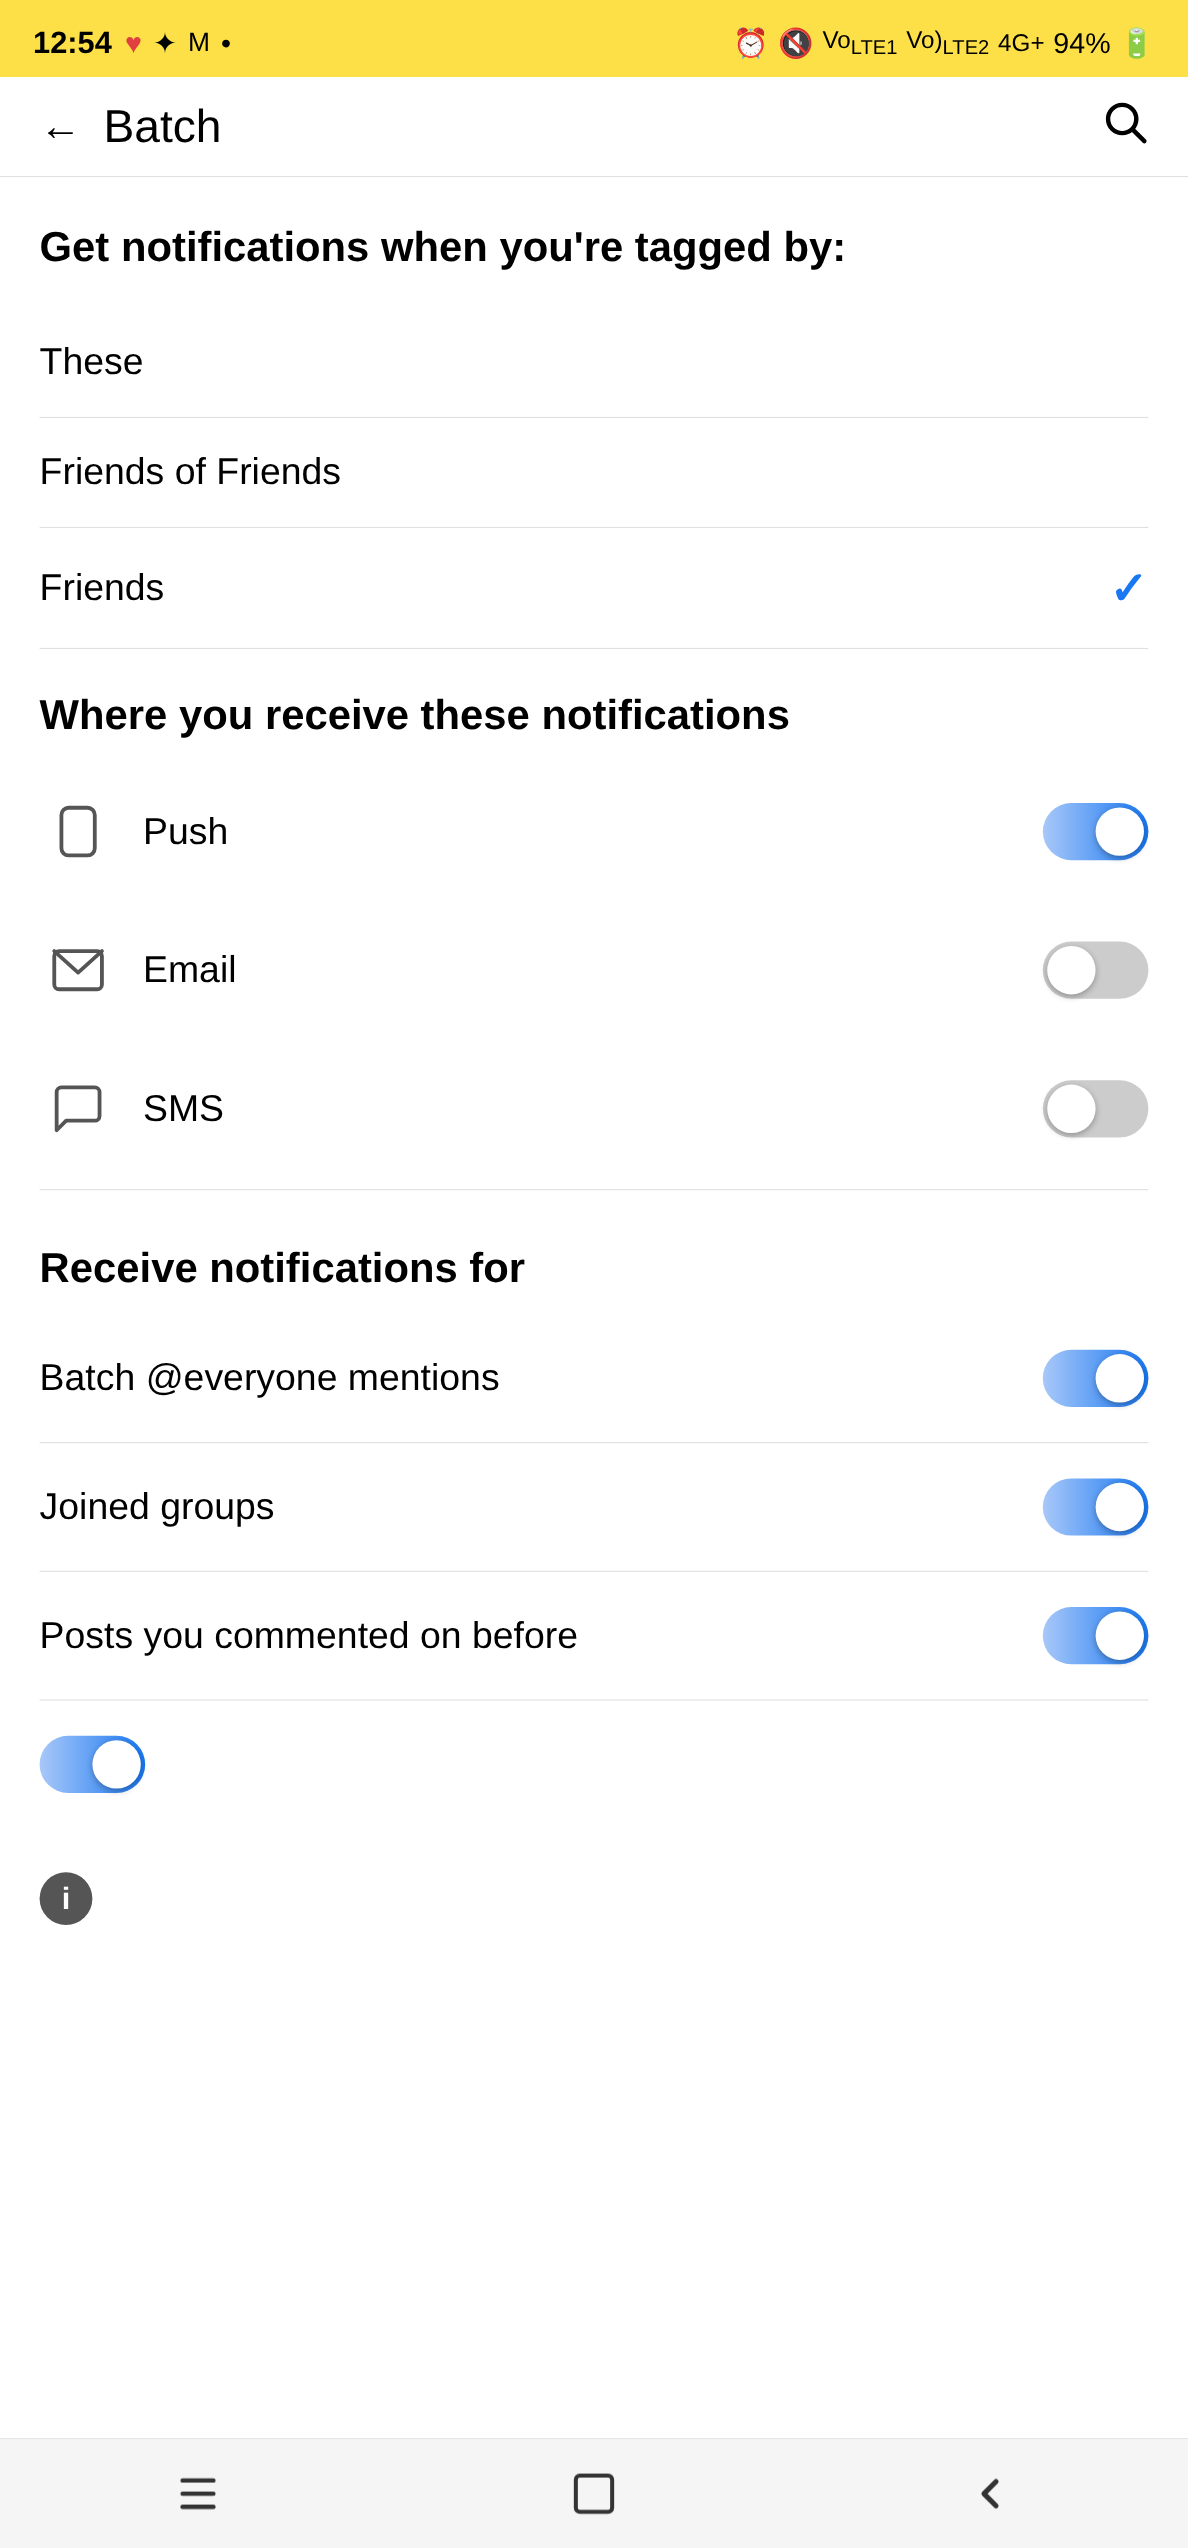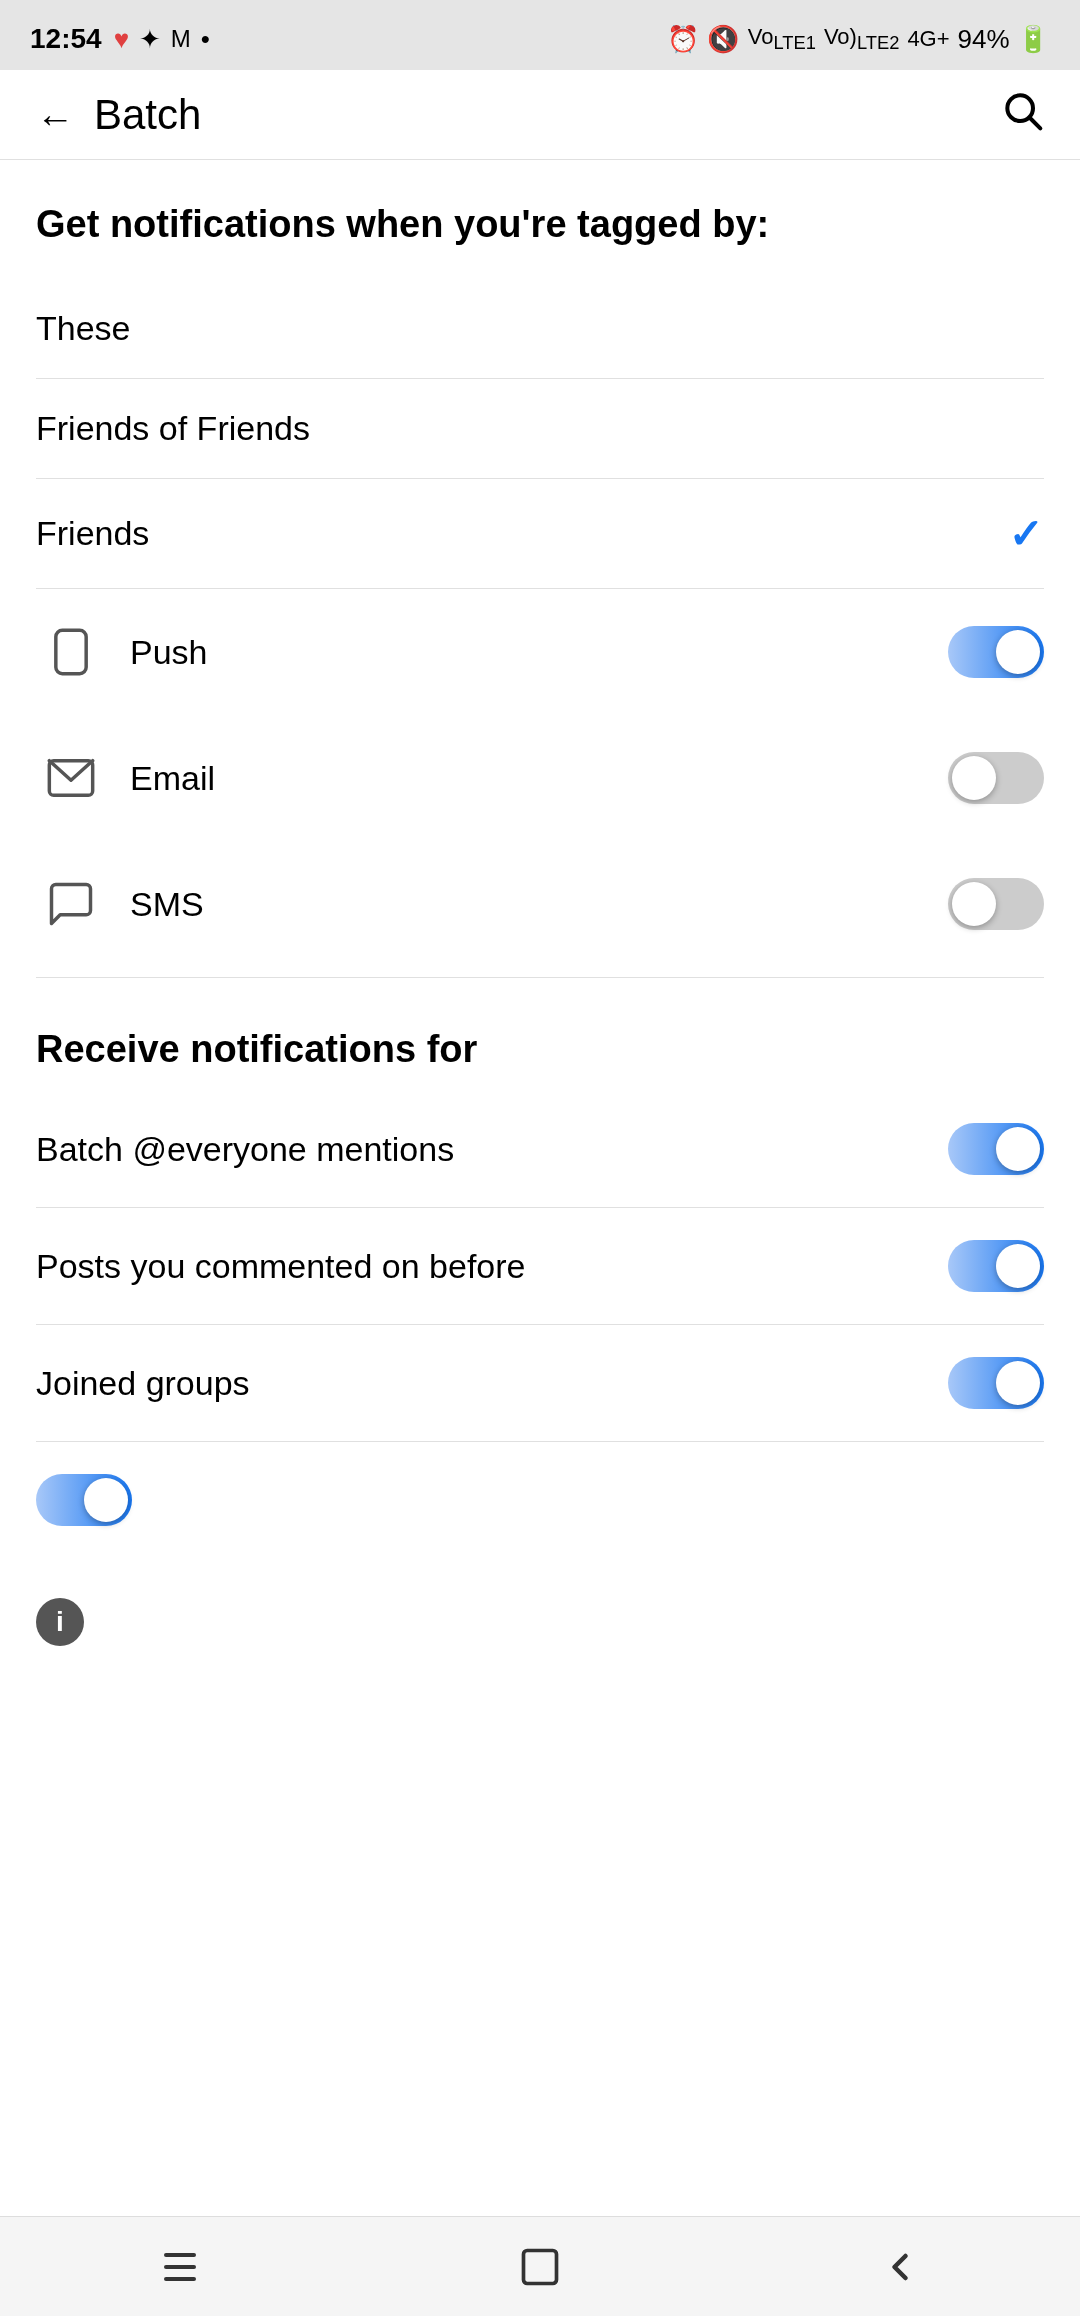--- a/index.html
+++ b/index.html
@@ -14,21 +14,21 @@
       font-size: 32px;
     }
 
     
     .status-bar {
       display: flex;
       justify-content: space-between;
       align-items: center;
       padding: 18px 30px 10px 30px;
       height: 70px;
-      background: #e5e5e5;
+      background: #fde047;
     }
     .status-time {
       font-size: 28px;
       font-weight: 600;
       color: #000;
     }
     .status-icons {
       display: flex;
       align-items: center;
       gap: 8px;
@@ -301,20 +301,21 @@
 
   <div class="option-row">
     <span class="option-label">Friends of Friends</span>
   </div>
 
   <div class="option-row">
     <span class="option-label">Friends</span>
     <span class="checkmark">✓</span>
   </div>
 
+  <div class="sub-heading">Where you receive these notifications</div>
 
   <div class="toggle-row">
     <div class="toggle-icon">
       <svg viewBox="0 0 24 24" fill="none" stroke="#555" stroke-width="1.6" stroke-linecap="round" stroke-linejoin="round">
         <rect x="5" y="2" width="14" height="20" rx="3" ry="3"></rect>
       </svg>
     </div>
     <span class="toggle-label">Push</span>
     <div class="toggle-switch on">
       <div class="toggle-knob"></div>
@@ -351,28 +352,28 @@
   <div class="sub-heading">Receive notifications for</div>
 
   <div class="notif-row">
     <span class="notif-label">Batch @everyone mentions</span>
     <div class="toggle-switch on">
       <div class="toggle-knob"></div>
     </div>
   </div>
 
   <div class="notif-row">
+    <span class="notif-label">Joined groups</span>
+    <div class="toggle-switch on">
+      <div class="toggle-knob"></div>
+    </div>
+  </div>
+
+  <div class="notif-row">
     <span class="notif-label">Posts you commented on before</span>
-    <div class="toggle-switch on">
-      <div class="toggle-knob"></div>
-    </div>
-  </div>
-
-  <div class="notif-row">
-    <span class="notif-label">Joined groups</span>
     <div class="toggle-switch on">
       <div class="toggle-knob"></div>
     </div>
   </div>
 
   <div class="notif-row" style="border-bottom: none;">
     <div class="toggle-switch on">
       <div class="toggle-knob"></div>
     </div>
   </div>

